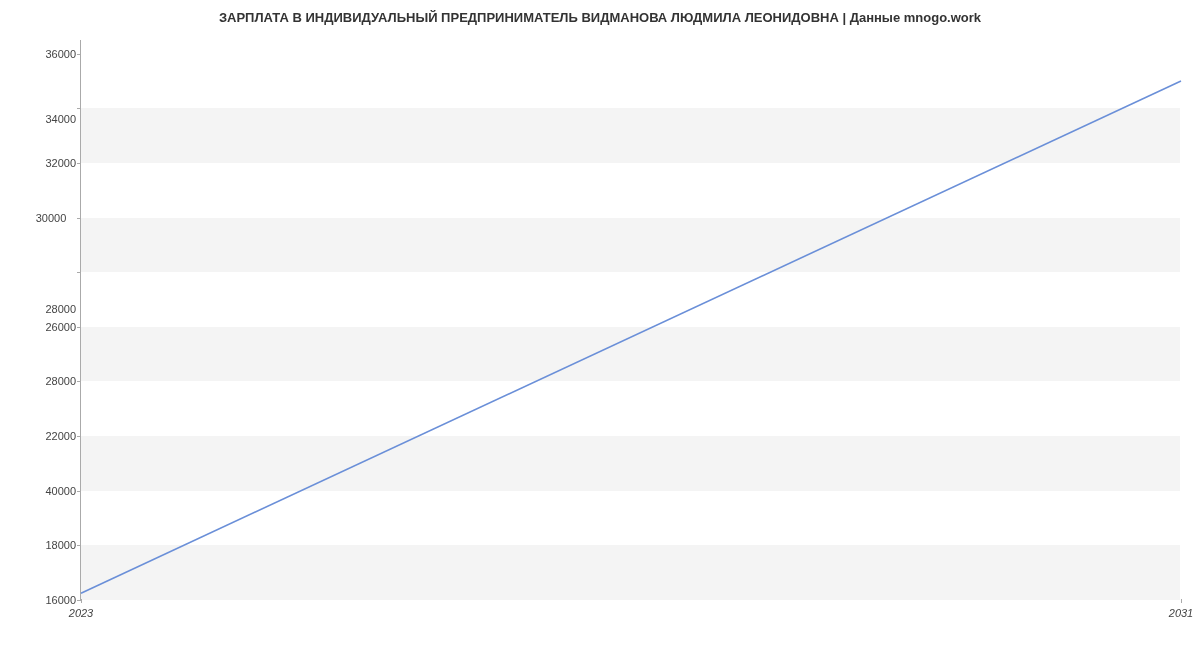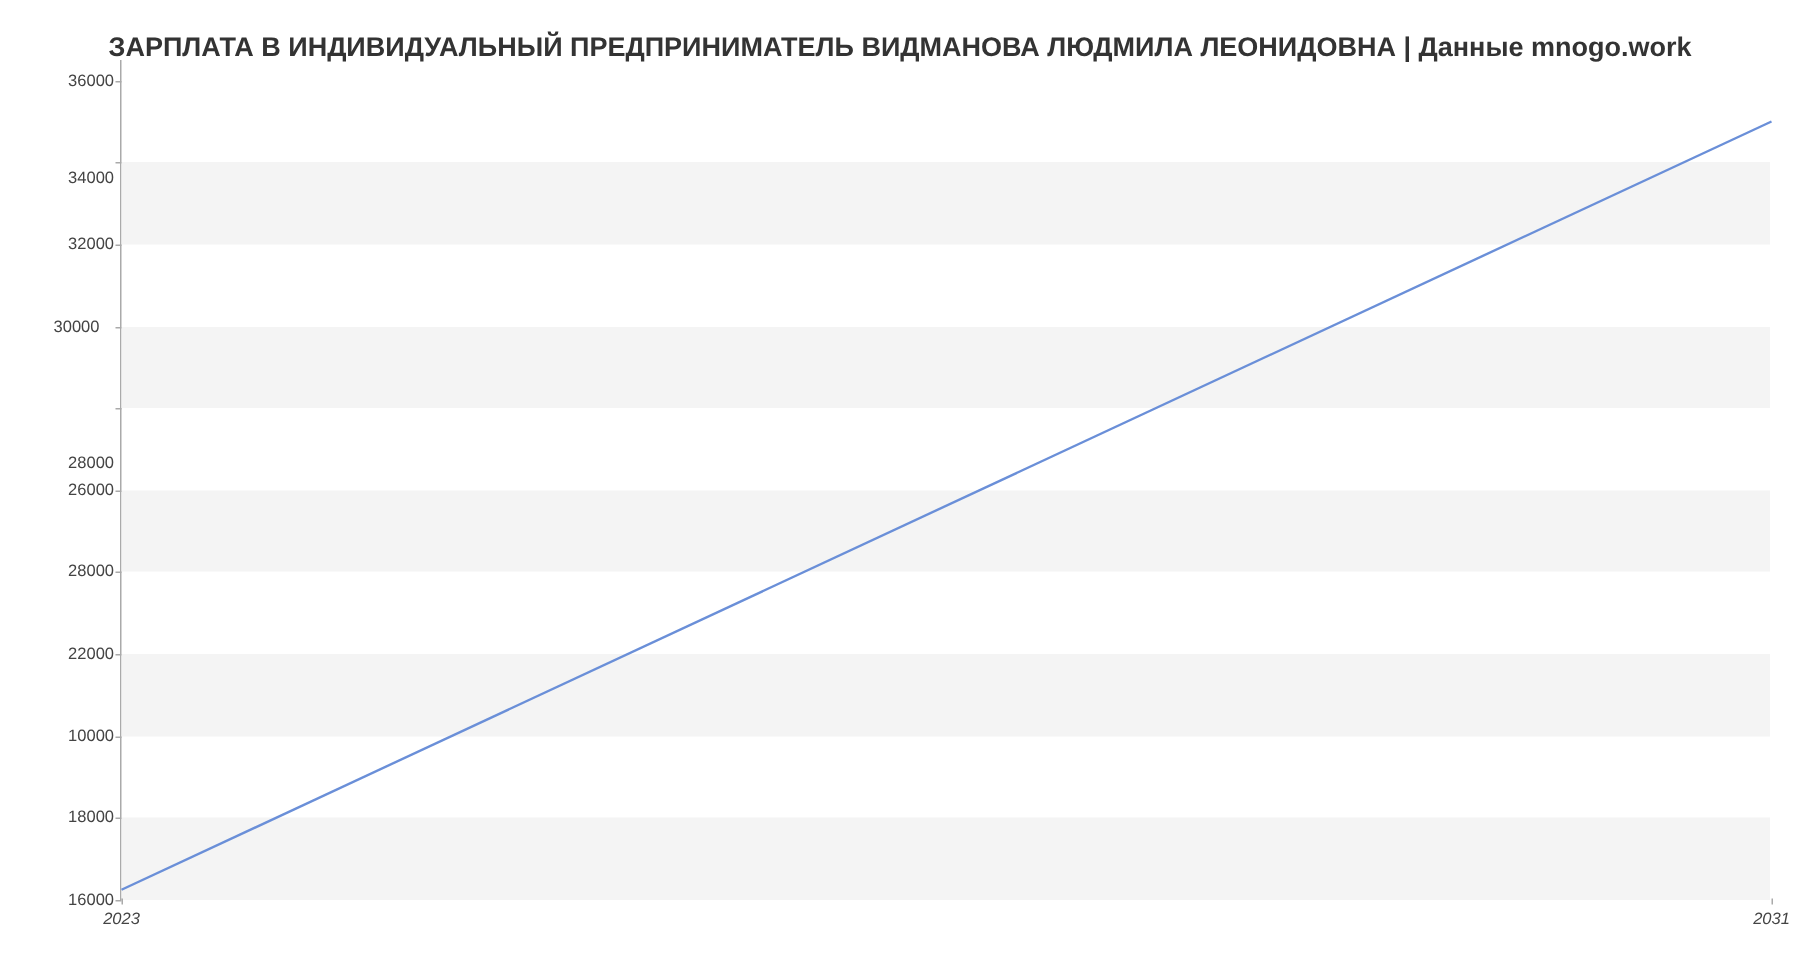--- a/index.html
+++ b/index.html
@@ -5,26 +5,25 @@
     * { margin: 0; padding: 0; box-sizing: border-box; }
     body {
       width: 1200px;
       height: 650px;
       font-family: Arial, Helvetica, sans-serif;
       background: #ffffff;
       position: relative;
     }
     .title {
       text-align: center;
-      font-size: 18px;
+      font-size: 13px;
       font-weight: bold;
       color: #333;
       padding-top: 10px;
       padding-bottom: 5px;
-      margin-top: 11px;
     }
     .chart-area {
       position: absolute;
       left: 80px;
       top: 40px;
       width: 1100px;
       height: 560px;
     }
     .plot {
       position: absolute;
@@ -93,21 +92,21 @@
       <div class="band" style="top: 286.829px; height: 54.6341px;"></div>
       <div class="band" style="top: 396.098px; height: 54.6341px;"></div>
       <div class="band" style="top: 505.366px; height: 54.6341px;"></div>
     <svg class="line" viewBox="0 0 1100 560" preserveAspectRatio="none">
       <polyline id="series-line" fill="none" stroke-width="1.6" points="0,553.170731707317 1100,40.97560975609758" stroke="#6a8fd8"></polyline>
     </svg>
   <div class="y-tick" style="top: 560px;">16000</div>
       <div class="y-tickmark" style="top: 560px;"></div>
       <div class="y-tick" style="top: 505.366px;">18000</div>
       <div class="y-tickmark" style="top: 505.366px;"></div>
-      <div class="y-tick" style="top: 450.732px;">10000</div>
+      <div class="y-tick" style="top: 450.732px;">40000</div>
       <div class="y-tickmark" style="top: 450.732px;"></div>
       <div class="y-tick" style="top: 396.098px;">22000</div>
       <div class="y-tickmark" style="top: 396.098px;"></div>
       <div class="y-tick" style="top: 341.463px;">28000</div>
       <div class="y-tickmark" style="top: 341.463px;"></div>
       <div class="y-tick" style="top: 286.829px;">26000</div>
       <div class="y-tickmark" style="top: 286.829px;"></div>
       <div class="y-tick" style="top: 249px; margin-top: 20px;">28000</div>
       <div class="y-tickmark" style="top: 232.195px;"></div>
       <div class="y-tick" style="top: 177.561px; text-align: center;">30000</div>

